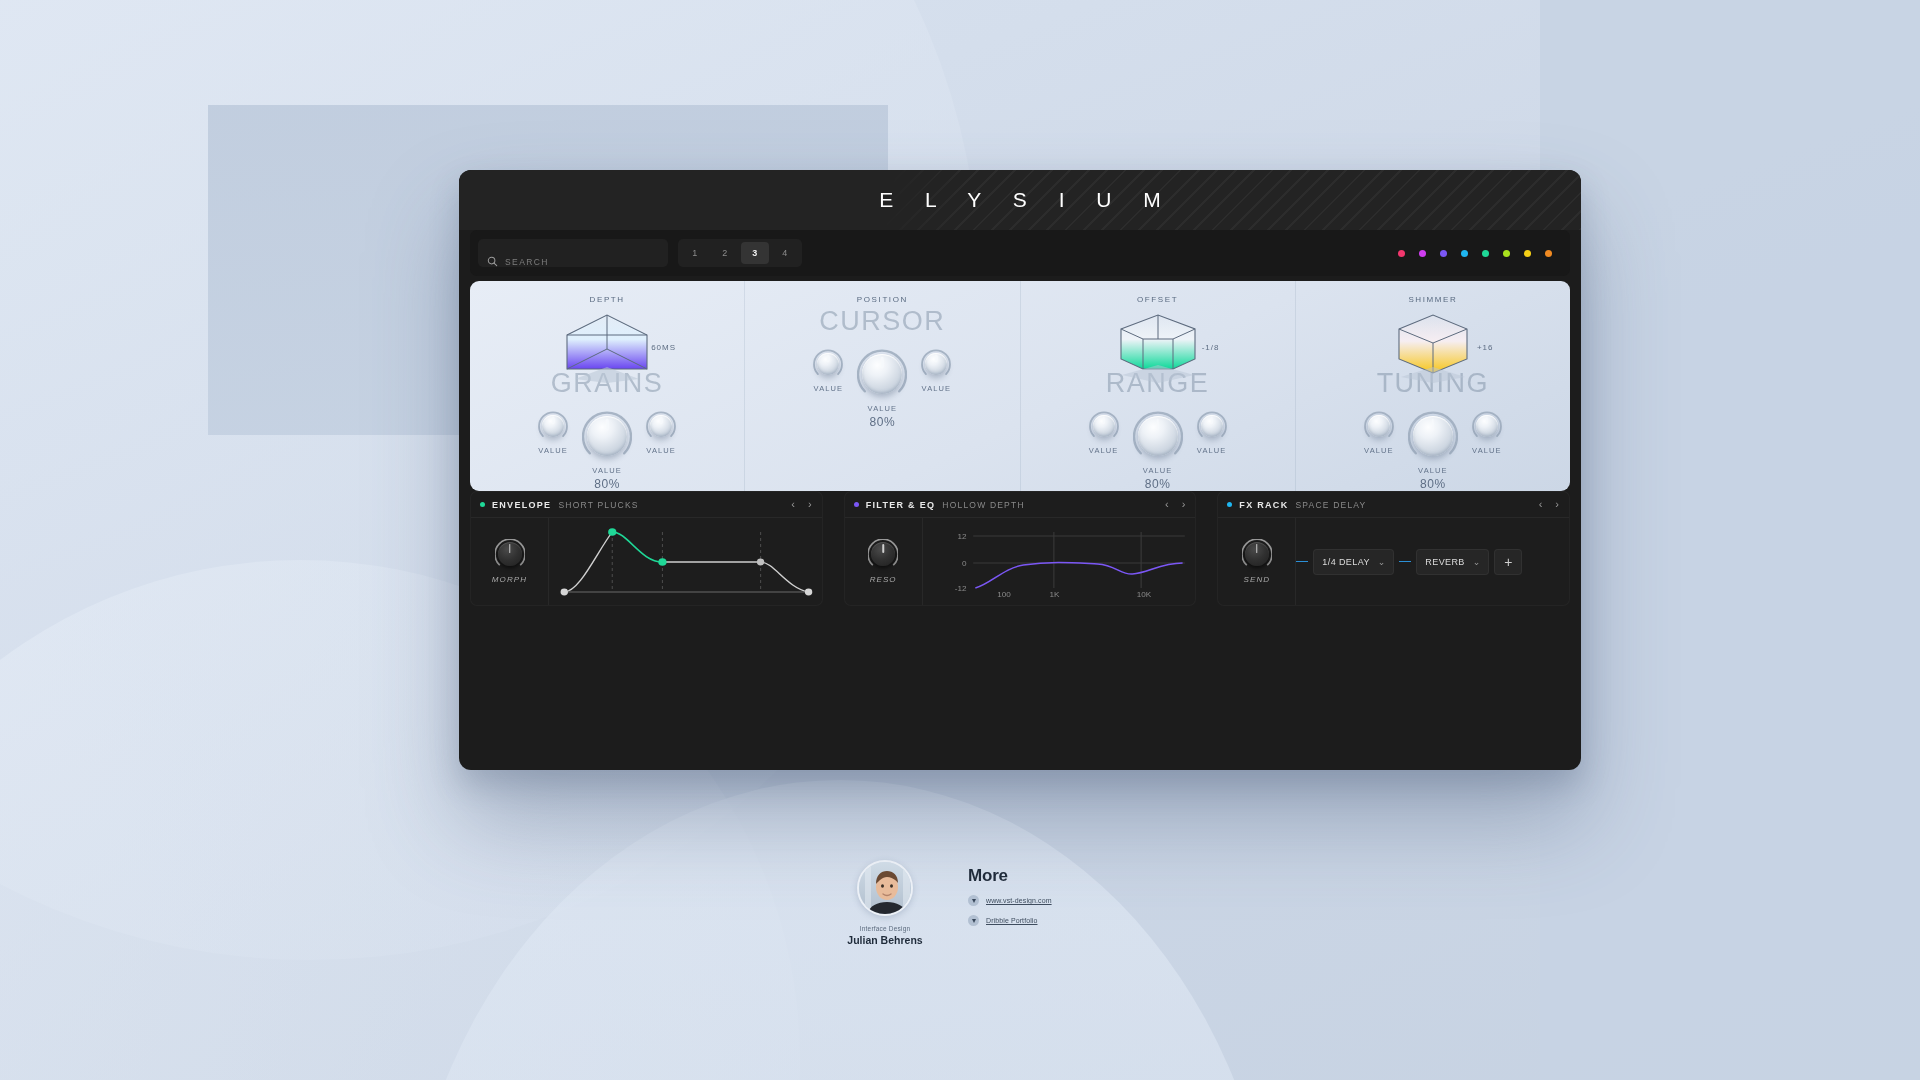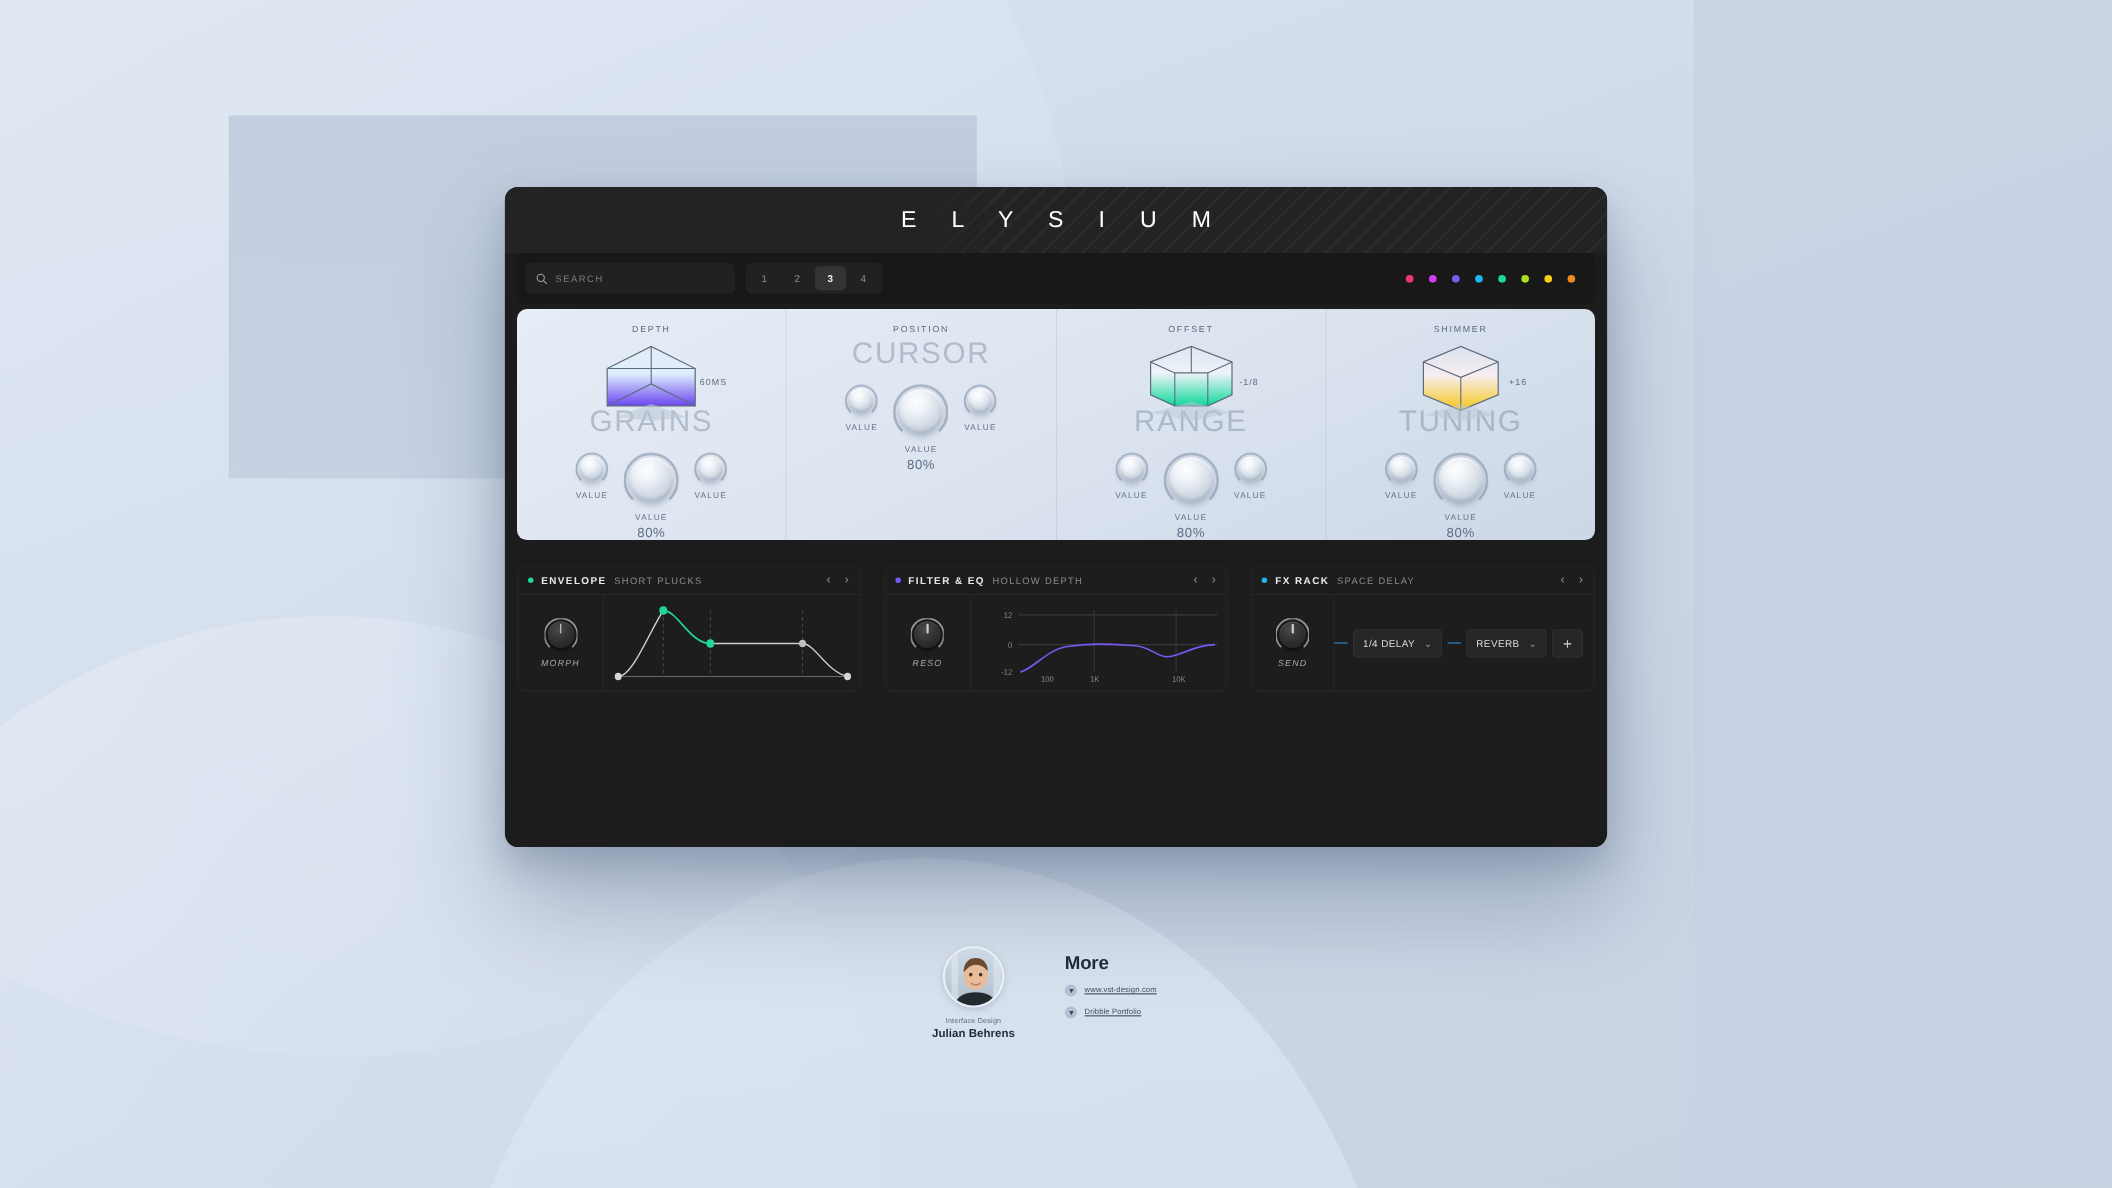--- a/index.html
+++ b/index.html
@@ -37,21 +37,21 @@
     background:linear-gradient(180deg, rgba(222,231,243,.75), rgba(222,231,243,.2));
   }
   .bg-circle-3 {
     position:absolute; left:-200px; top:560px; width:1000px; height:1000px;
     border-radius:50%;
     background:linear-gradient(120deg, rgba(232,239,248,.55), rgba(210,221,236,.1));
   }
 
   
   #plugin {
-    position:absolute; left:459px; top:170px; width:1002px; height:600px;
+    position:absolute; left:459px; top:170px; width:1122px; height:600px;
     background:#1c1c1c;
     border-radius:12px;
     box-shadow:0 50px 90px rgba(70,90,120,.38), 0 14px 30px rgba(60,78,105,.22);
     overflow:hidden;
   }
 
   
   #plugin-header {
     position:relative; height:60px; background:#232323;
     display:flex; align-items:center; justify-content:center;
@@ -71,21 +71,21 @@
   }
 
   
   #toolbar {
     height:46px; margin:0 11px; background:#181818;
     border-radius:7px;
     display:flex; align-items:center; padding:0 8px; gap:10px;
   }
   #search-box {
     width:190px; height:28px; background:#212121; border-radius:5px;
-    display:flex; align-items:center; gap:7px; padding:0 9px;
+    display:flex; align-items:flex-end; gap:7px; padding:0 9px;
   }
   #search-box .sicon { width:11px; height:11px; flex:none; }
   #search-input {
     background:transparent; border:0; outline:none; flex:1;
     color:#d6d6d6; font-size:8.5px; letter-spacing:1.4px;
     font-family:"Liberation Sans", sans-serif;
   }
   #search-input::placeholder { color:#7d7d7d; }
   #pager { display:flex; gap:2px; background:#212121; border-radius:5px; padding:3px; }
   .page-btn {
@@ -140,21 +140,21 @@
        inset 0 1px 1px rgba(255,255,255,.95),
        inset 0 -2px 3px rgba(120,138,160,.35);
   }
   .knob .indicator {
     position:absolute; width:1.6px; background:#f6f9fc; border-radius:1px;
     box-shadow:0 0 2px rgba(255,255,255,.9);
     left:50%; transform:translateX(-50%);
   }
 
   
-  #modules { display:flex; gap:21px; margin:23px 11px 0; height:115px; }
+  #modules { display:flex; gap:21px; margin:0 11px 0; height:115px; }
   .module {
     flex:1; background:#1d1d1d; border-radius:7px; overflow:hidden;
     display:flex; flex-direction:column;
     border:1px solid rgba(255,255,255,.035);
   }
   .mod-head {
     height:26px; display:flex; align-items:center; gap:7px; padding:0 9px;
     border-bottom:1px solid rgba(255,255,255,.05);
   }
   .mod-led { width:5px; height:5px; border-radius:50%; flex:none; }

